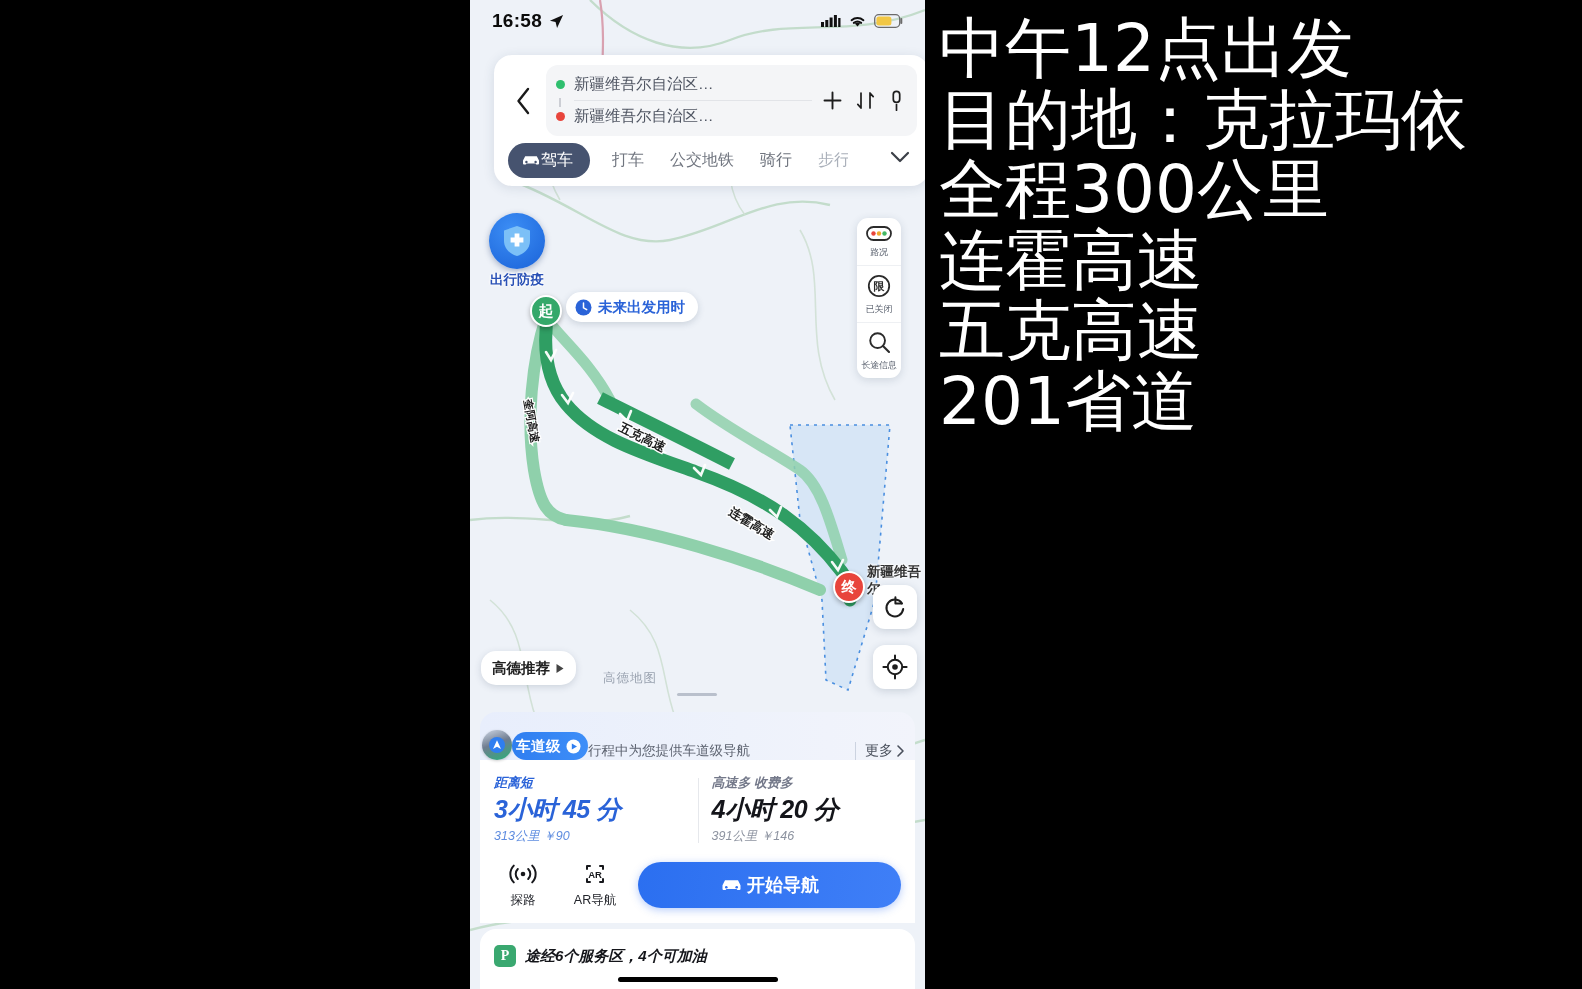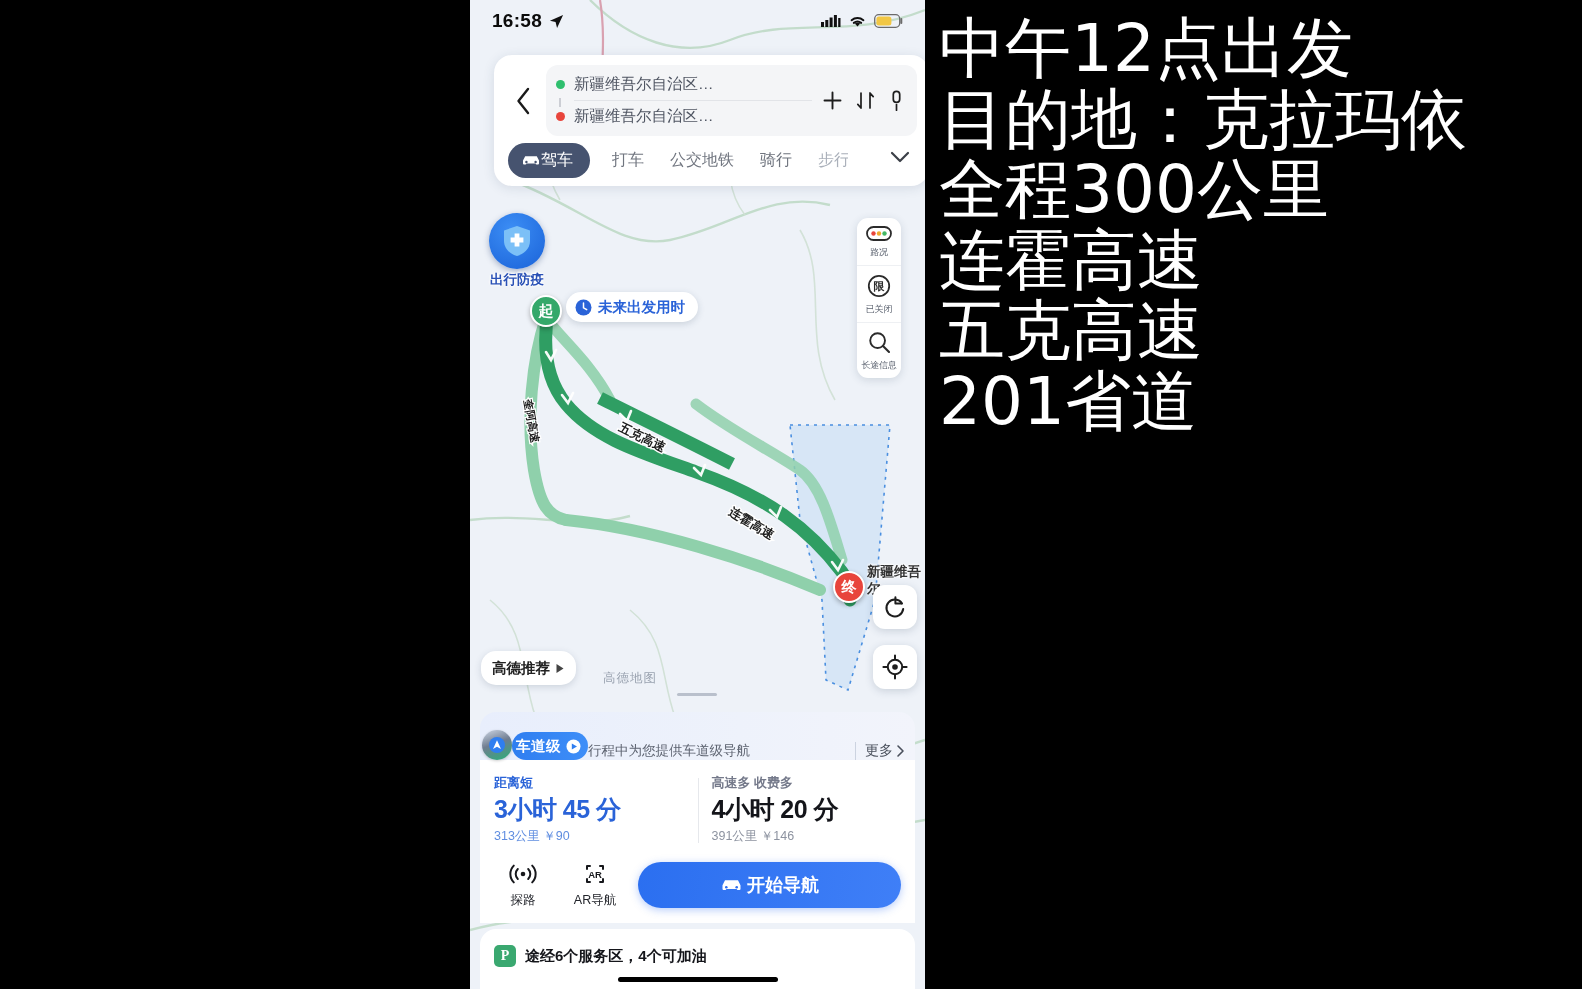--- a/index.html
+++ b/index.html
@@ -172,21 +172,21 @@
   .lane-chip-text { color: #fff; font-size: 14.5px; font-weight: bold; letter-spacing: .5px; }
   .lane-play { width: 15px; height: 15px; }
   .lane-desc { flex: 1; font-size: 13.5px; color: #5a6personally; }
   .lane-desc { flex: 1; font-size: 13.5px; color: #5d6370; white-space: nowrap; }
   .lane-more { display: flex; align-items: center; gap: 2px; font-size: 14px; color: #4a505c;
     border-left: 1px solid #ccd3e0; padding-left: 9px; cursor: pointer; }
 
   .routes-card { background: #fff; padding: 10px 0 0 0; }
   .routes { display: flex; }
   .route {
-    flex: 1; padding: 4px 0 6px 14px; position: relative; cursor: pointer;
+    flex: 1; padding: 4px 0 6px 14px; position: relative; cursor: pointer; font-style: italic;
   }
   .route + .route::before {
     content: ""; position: absolute; left: 0; top: 8px; bottom: 8px; width: 1px; background: #e6e8ec;
   }
   .r-tag { font-size: 13px; color: #74798a; font-weight: bold; margin-bottom: 1px; white-space: nowrap; }
   .r-time { font-size: 25px; font-weight: bold; color: #14151a; letter-spacing: -.5px; white-space: nowrap; }
   .r-sub { font-size: 12.5px; color: #8d93a0; margin-top: 2px; white-space: nowrap; }
   .route.sel .r-tag { color: #2a63d8; }
   .route.sel .r-time { color: #2a63d8; }
   .route.sel .r-sub { color: #5f8de0; }
@@ -207,21 +207,21 @@
   .service-card {
     background: #fff; border-radius: 16px 16px 0 0; margin-top: 6px;
     padding: 16px 14px 22px 14px; display: flex; align-items: center; gap: 9px;
     position: relative;
   }
   .p-ico {
     width: 22px; height: 22px; border-radius: 5px; background: #3aa870;
     display: flex; align-items: center; justify-content: center;
     color: #fff; font-size: 14px; font-weight: bold; font-family: "Liberation Serif", serif;
   }
-  .svc-text { font-size: 15px; font-weight: bold; color: #14151a; }
+  .svc-text { font-size: 15px; font-weight: bold; color: #14151a; font-style: italic; }
   .home-bar {
     position: absolute; left: 50%; transform: translateX(-50%); bottom: 7px;
     width: 160px; height: 5px; border-radius: 3px; background: #000;
   }
 
   
   #notes {
     position: absolute; left: 925px; top: 0; width: 657px; height: 989px;
     background: #000; padding: 14px 0 0 14px;
   }

